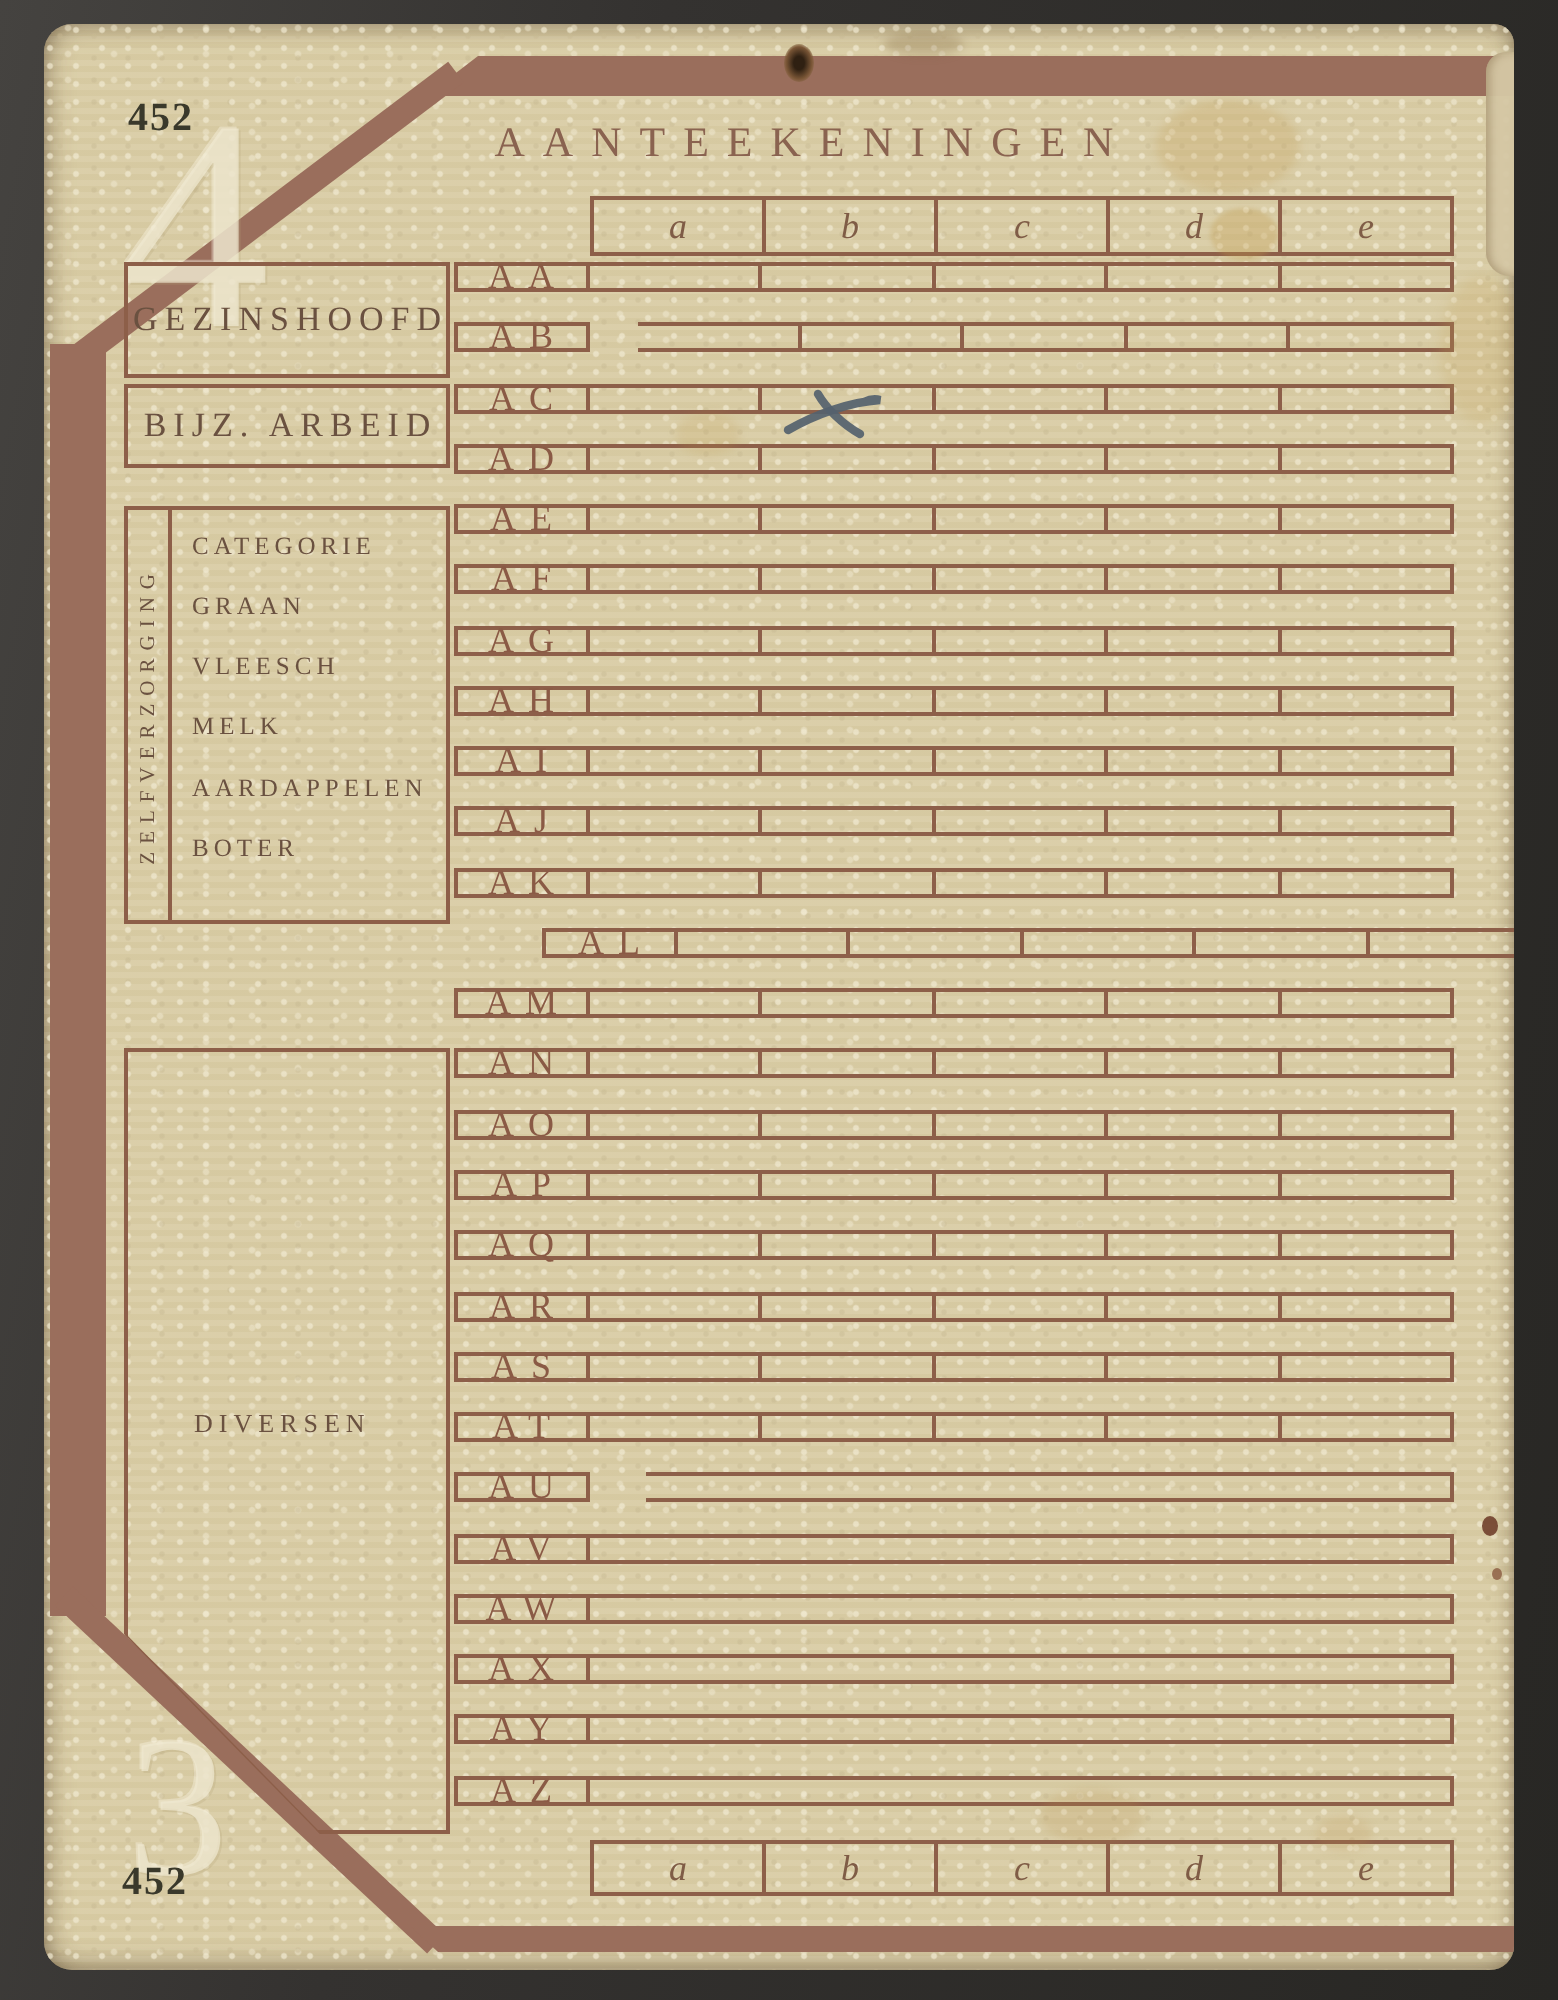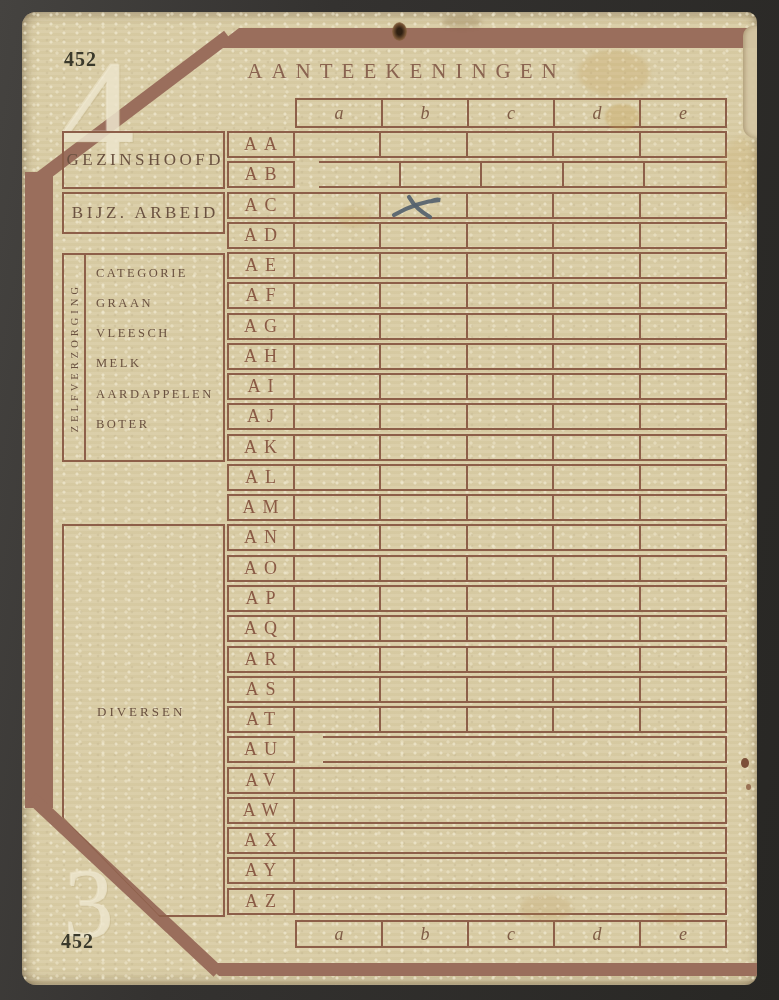--- a/index.html
+++ b/index.html
@@ -47,21 +47,21 @@
 
   .colheader{position:absolute;left:273px;width:432px;display:flex;z-index:3;
              border:2px solid var(--line);box-sizing:border-box;}
   .colheader.top{top:86px;height:30px;}
   .colheader.bottom{top:908px;height:28px;}
   .hcell{flex:1;display:flex;align-items:center;justify-content:center;
          border-left:2px solid var(--line);font-style:italic;font-size:18px;color:#7f5c46;}
   .hcell:first-child{border-left:none;}
 
   .rows{position:absolute;inset:0;z-index:3;}
-  .row{position:absolute;left:205px;width:500px;height:27px;display:flex;box-sizing:border-box;}
+  .row{position:absolute;left:205px;width:500px;height:15px;display:flex;box-sizing:border-box;}
   .letter{width:68px;box-sizing:border-box;border:2px solid var(--line);
           display:flex;align-items:center;justify-content:center;padding-left:6px;
           font-size:18px;letter-spacing:7px;color:var(--ink);}
   .cells{flex:1;display:flex;border:2px solid var(--line);box-sizing:border-box;border-left:none;}
   .cell{flex:1;position:relative;border-left:2px solid var(--line);box-sizing:border-box;}
   .cell:first-child{border-left:none;}
   .row.full .cell{border-left:none;}
   .cell svg{position:absolute;left:10px;top:0;}
 
   .section{position:absolute;left:40px;width:163px;border:2px solid var(--line);
@@ -250,21 +250,21 @@
           <div class="row" style="top: 421.68px;">
             <div class="letter">AK</div>
             <div class="cells">
               <div class="cell"></div>
               <div class="cell"></div>
               <div class="cell"></div>
               <div class="cell"></div>
               <div class="cell"></div>
             </div>
           </div>
-          <div class="row" style="top: 451.95px;">
+          <div class="row" style="top: 451.95px; margin-left: 44px;">
             <div class="letter">AL</div>
             <div class="cells">
               <div class="cell"></div>
               <div class="cell"></div>
               <div class="cell"></div>
               <div class="cell"></div>
               <div class="cell"></div>
             </div>
           </div>
           <div class="row" style="top: 482.22px;">

